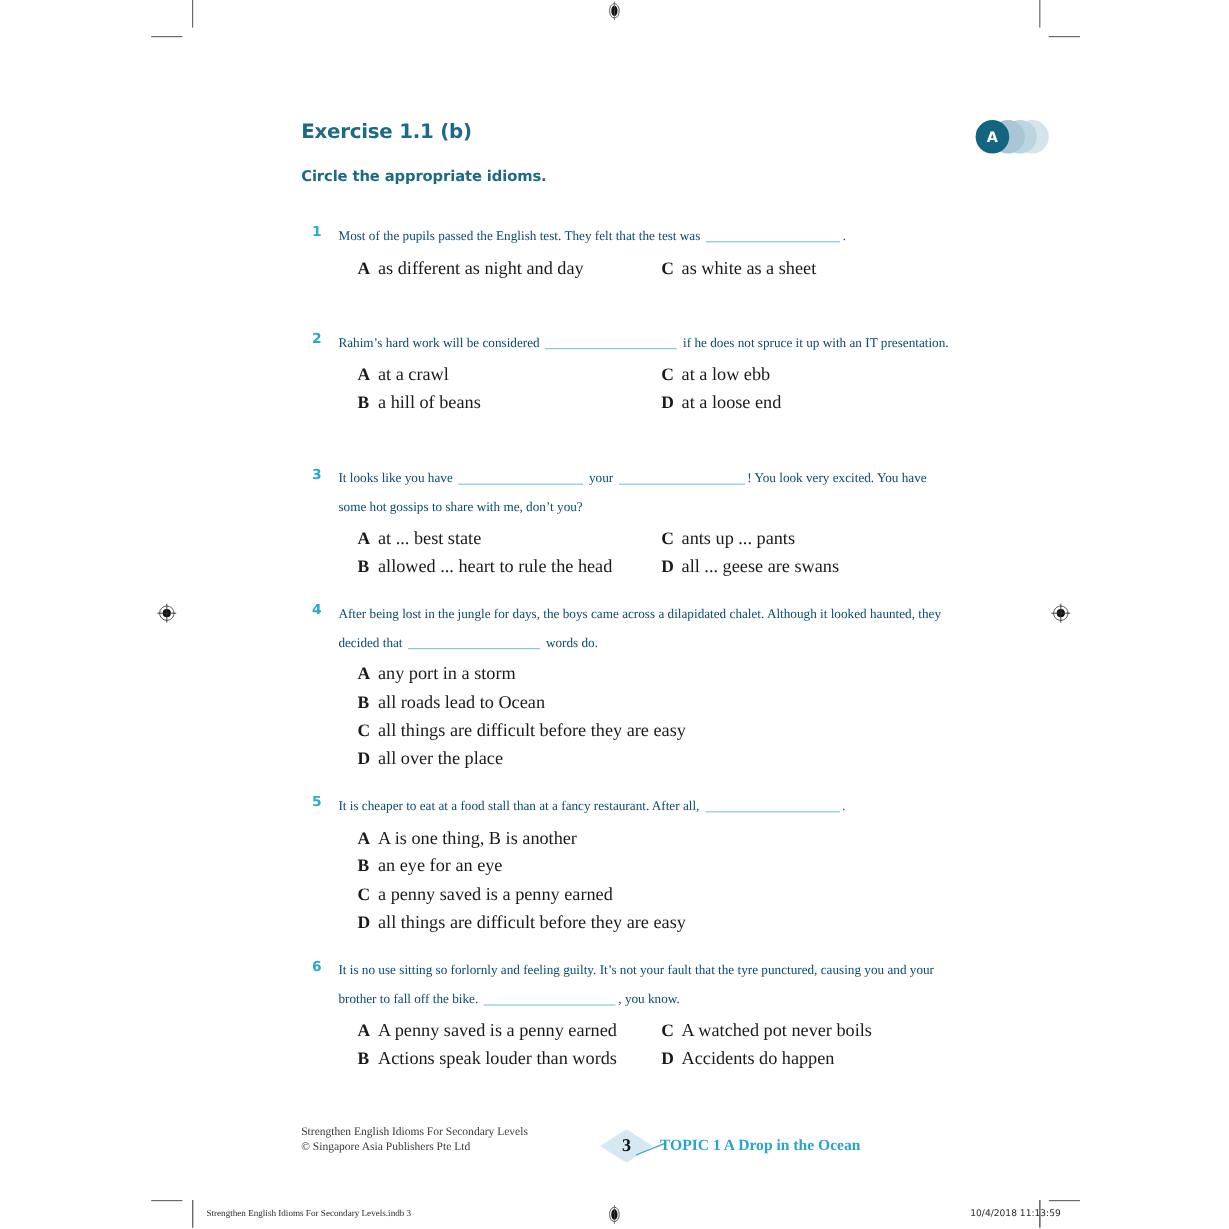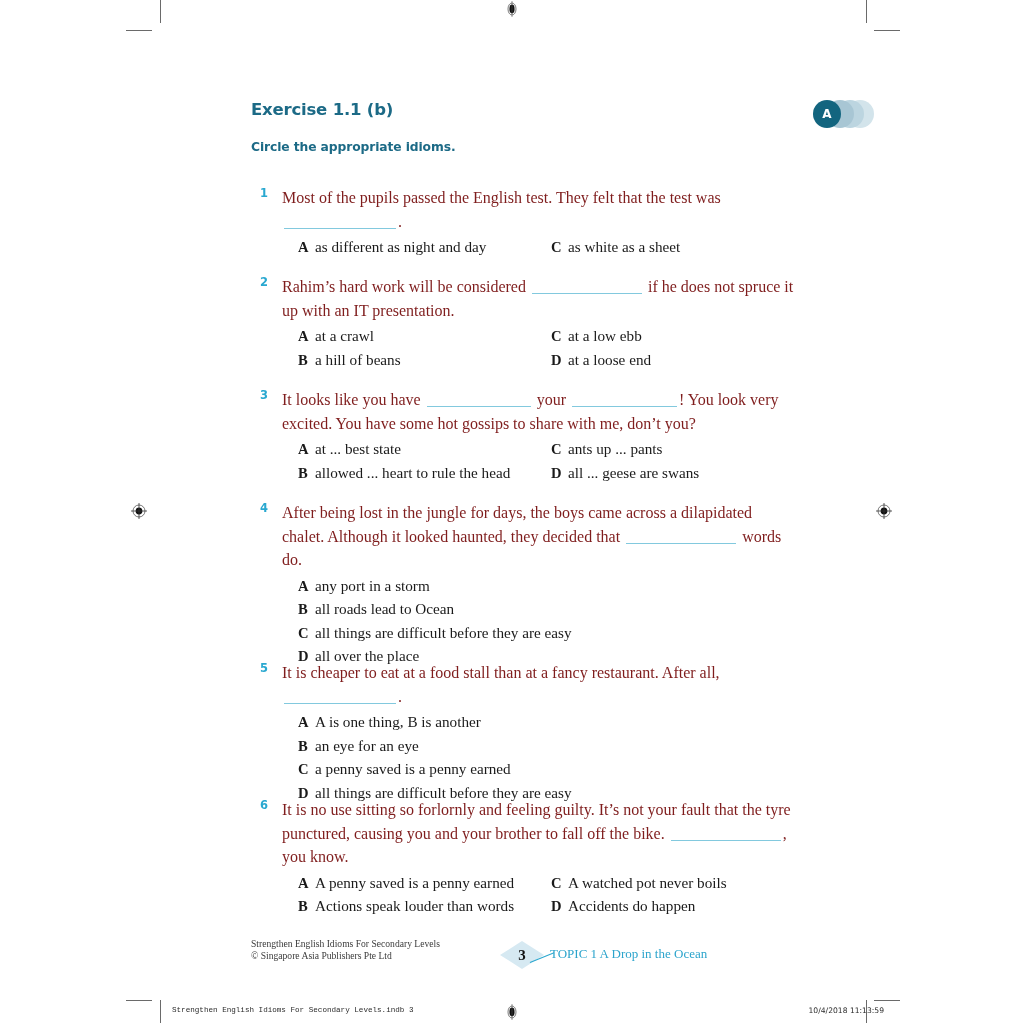--- a/index.html
+++ b/index.html
@@ -106,23 +106,23 @@
     position: absolute;
     left: 9px;
     top: 0;
     font-family: "DejaVu Sans", sans-serif;
     font-weight: bold;
     font-size: 11.5px;
     color: #29a8d0;
   }
   .q-stem {
     margin-left: 31px;
-    font-size: 16px;
+    font-size: 11px;
     line-height: 23.5px;
-    color: #7f1d1d;
+    color: #0c4a6e;
   }
   .blank {
     display: inline-block;
     border-bottom: 1.6px solid #82c9de;
     vertical-align: baseline;
     height: 0.95em;
     margin: 0 2px -2px 2px;
   }
   .options {
     margin-left: 47px;
@@ -197,37 +197,37 @@
     width: 26px;
     height: 1.2px;
     background: #2aa7cf;
     transform: rotate(-22deg);
     transform-origin: left center;
   }
   .topic-text {
     position: absolute;
     left: 50px;
     top: 5px;
-    font-weight: normal;
+    font-weight: bold;
     font-size: 13px;
     color: #2ba4cc;
     white-space: nowrap;
   }
 
   
   .print-bar-line {
     position: absolute;
     width: 1px;
     background: #6a6a6a;
   }
   .print-file {
     position: absolute;
     left: 172px;
     top: 1006px;
-    font-family: Liberation Mono, monospace;
+    font-family: Liberation Serif, serif;
     font-size: 7.6px;
     color: #2b2b2b;
     white-space: nowrap;
   }
   .print-date {
     position: absolute;
     right: 140px;
     top: 1006px;
     font-family: "DejaVu Sans", sans-serif;
     font-size: 7.6px;

